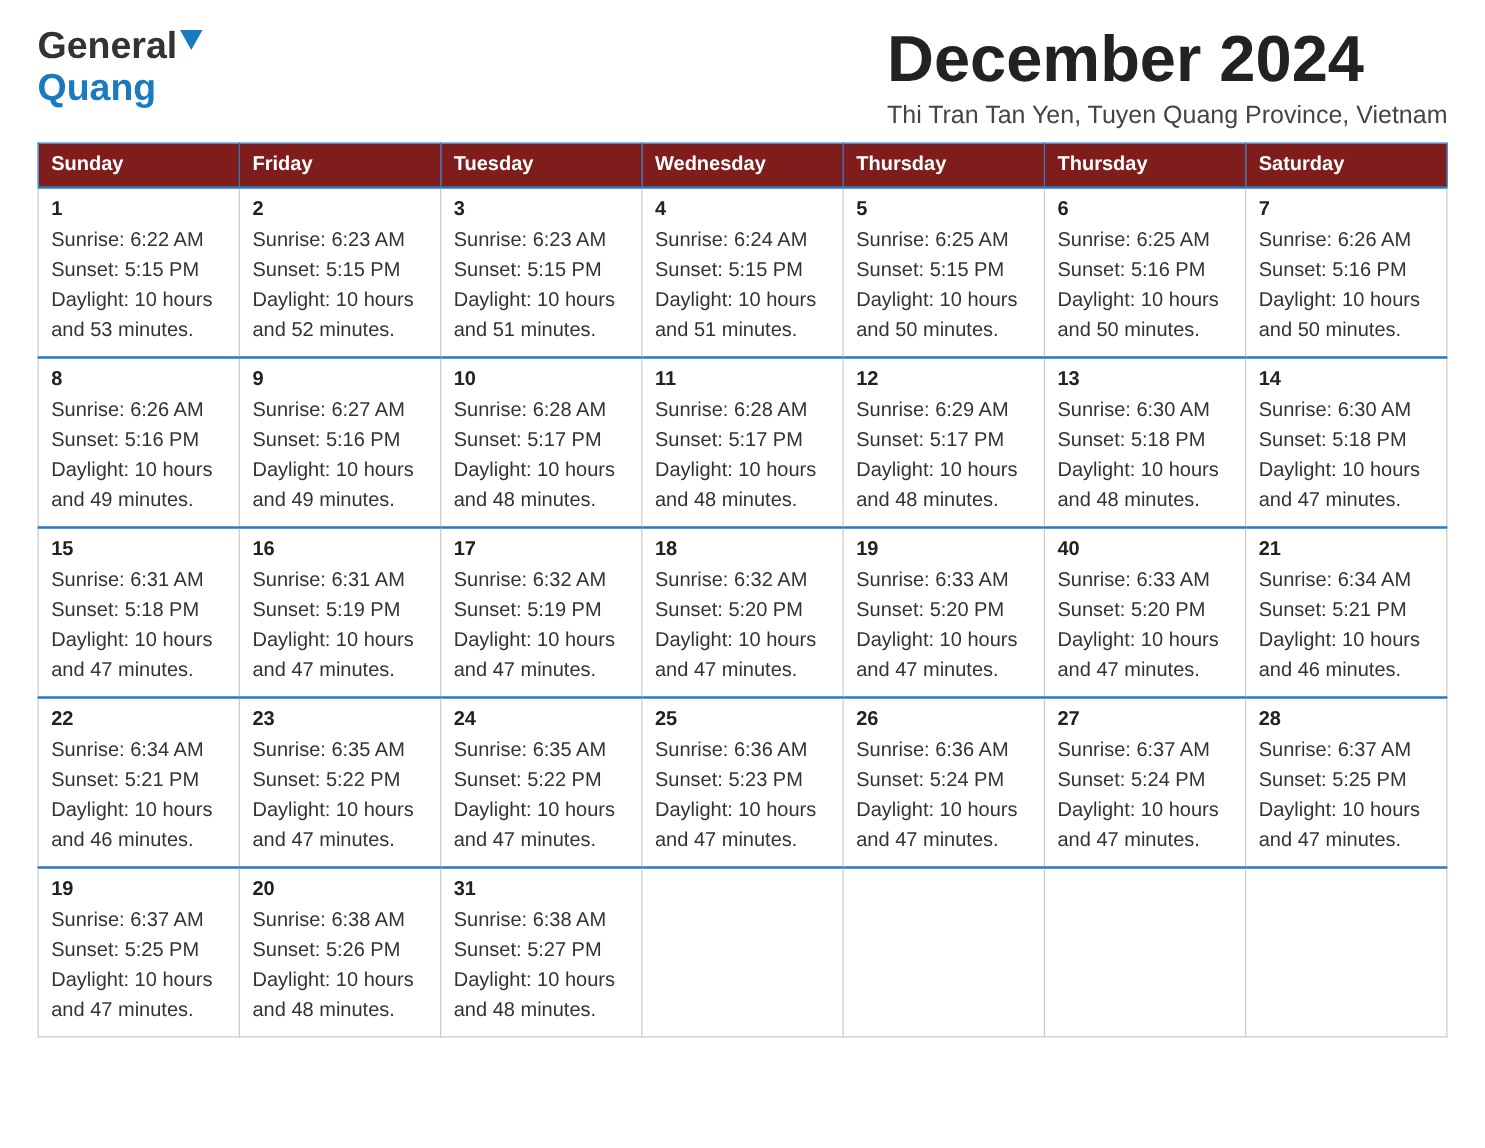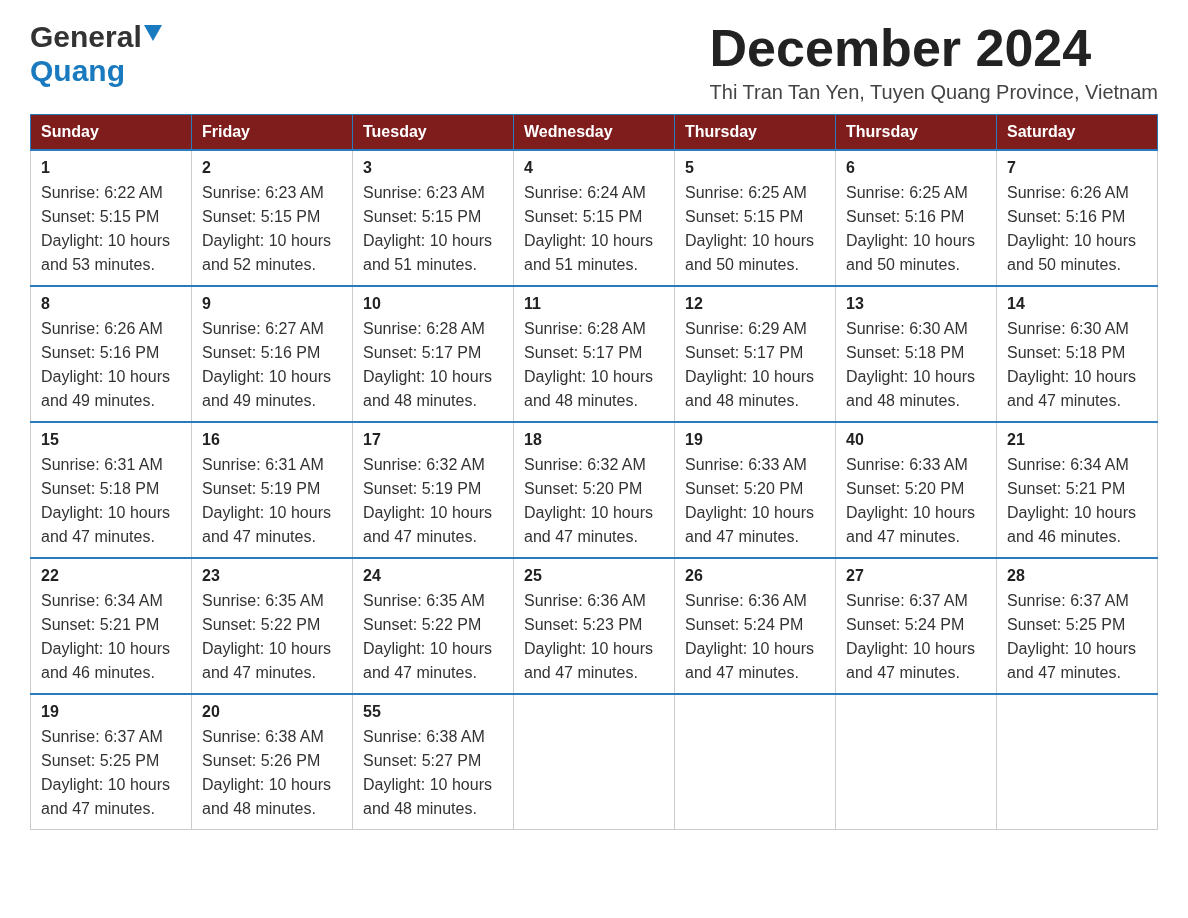--- a/index.html
+++ b/index.html
@@ -261,21 +261,21 @@
       <tr>
         <td>
           <span class="day-number">19</span>
           <div class="day-info">Sunrise: 6:37 AM<br>Sunset: 5:25 PM<br>Daylight: 10 hours<br>and 47 minutes.</div>
         </td>
         <td>
           <span class="day-number">20</span>
           <div class="day-info">Sunrise: 6:38 AM<br>Sunset: 5:26 PM<br>Daylight: 10 hours<br>and 48 minutes.</div>
         </td>
         <td>
-          <span class="day-number">55</span>
+          <span class="day-number">31</span>
           <div class="day-info">Sunrise: 6:38 AM<br>Sunset: 5:27 PM<br>Daylight: 10 hours<br>and 48 minutes.</div>
         </td>
         <td class="empty-cell"></td>
         <td class="empty-cell"></td>
         <td class="empty-cell"></td>
         <td class="empty-cell"></td>
       </tr>
     </tbody>
 </table>
 

